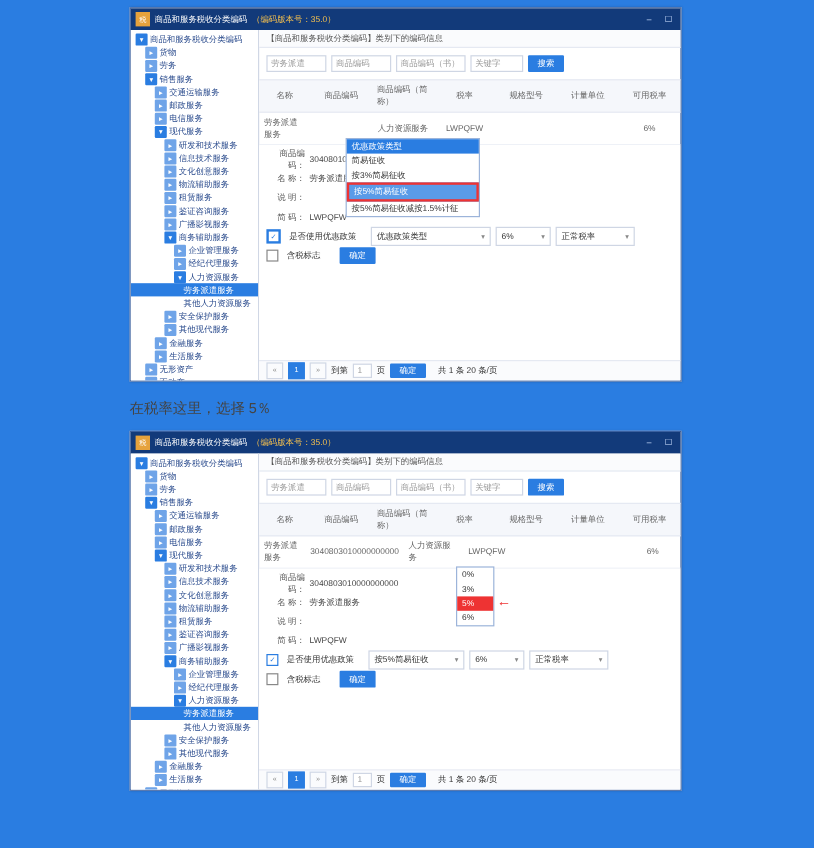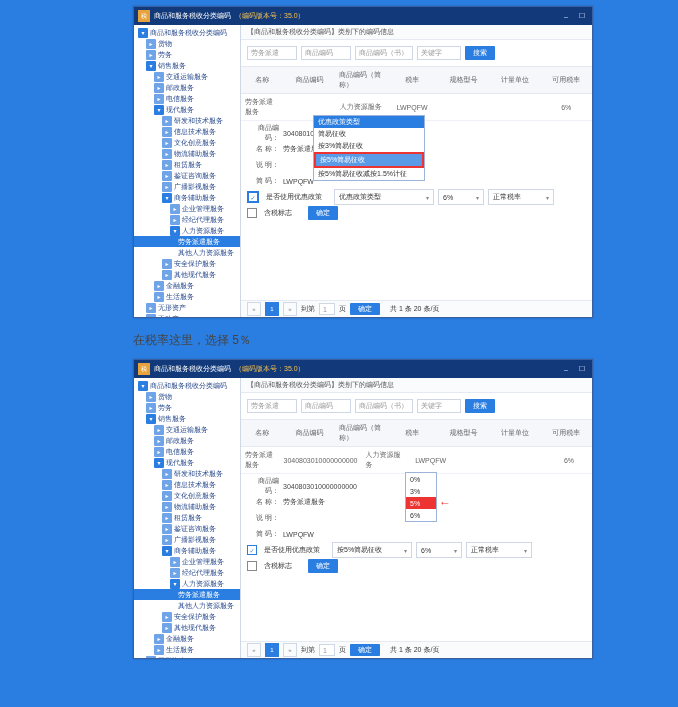--- a/index.html
+++ b/index.html
@@ -1,16 +1,16 @@
 <!DOCTYPE html>
 <html><head>
 <meta charset="utf-8">
 <style>
   html,body{margin:0;padding:0;background:#2a7de1;font-family:"Microsoft YaHei",Arial,sans-serif;font-size:7px;color:#333;}
-  .page{width:586px;height:707px;position:relative;overflow:hidden;padding-left:25px;}
+  .page{width:586px;height:707px;position:relative;overflow:hidden;}
   .caption{color:#444;font-size:12px;margin:14px 0 10px 108px;}
   .app{width:460px;height:312px;margin-left:108px;background:#fff;border:1px solid #3a5f9e;box-shadow:0 0 2px rgba(0,0,0,.2);display:flex;flex-direction:column;box-sizing:border-box;}
   .app.second{height:300px;margin-top:0;}
   .titlebar{height:18px;background:#123a7a;color:#fff;display:flex;align-items:center;padding:0 4px;}
   .titlebar .logo{width:12px;height:12px;background:#e6a23c;margin-right:4px;display:flex;align-items:center;justify-content:center;font-size:6px;}
   .titlebar .title{flex:0 0 auto;}
   .titlebar .version{color:#f5c04e;margin-left:4px;}
   .titlebar .spacer{flex:1;}
   .titlebar .winbtn{width:12px;height:12px;margin-left:4px;display:flex;align-items:center;justify-content:center;color:#cfe0ff;}
   .body{flex:1;display:flex;min-height:0;}

